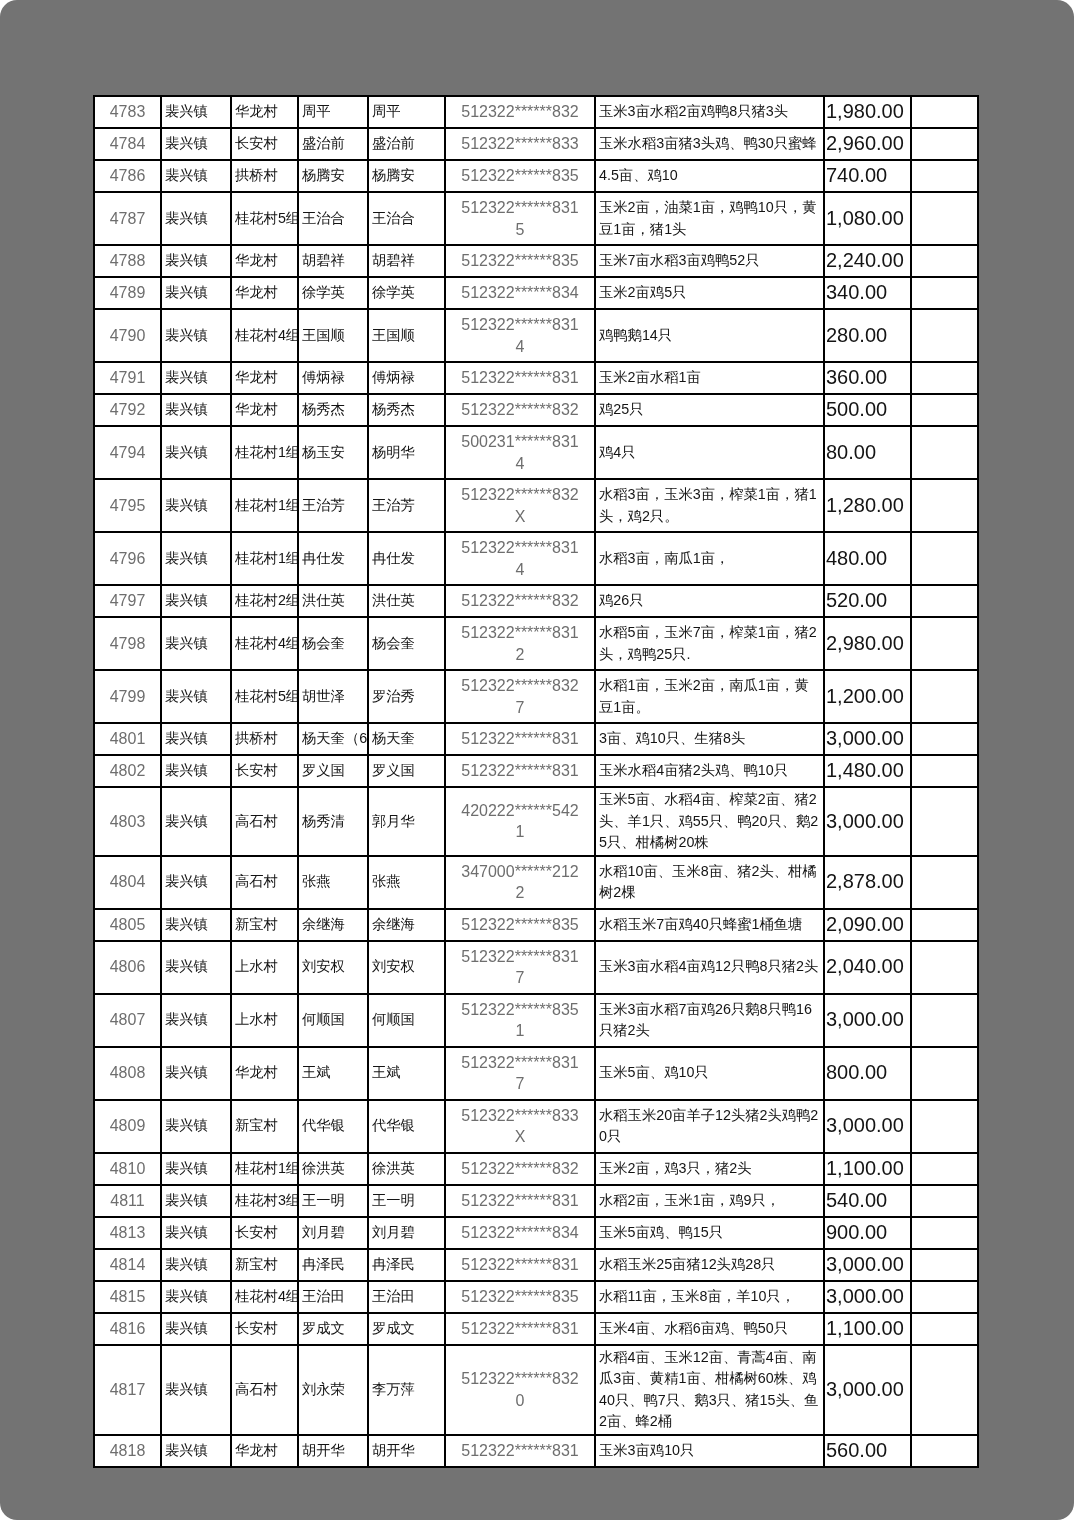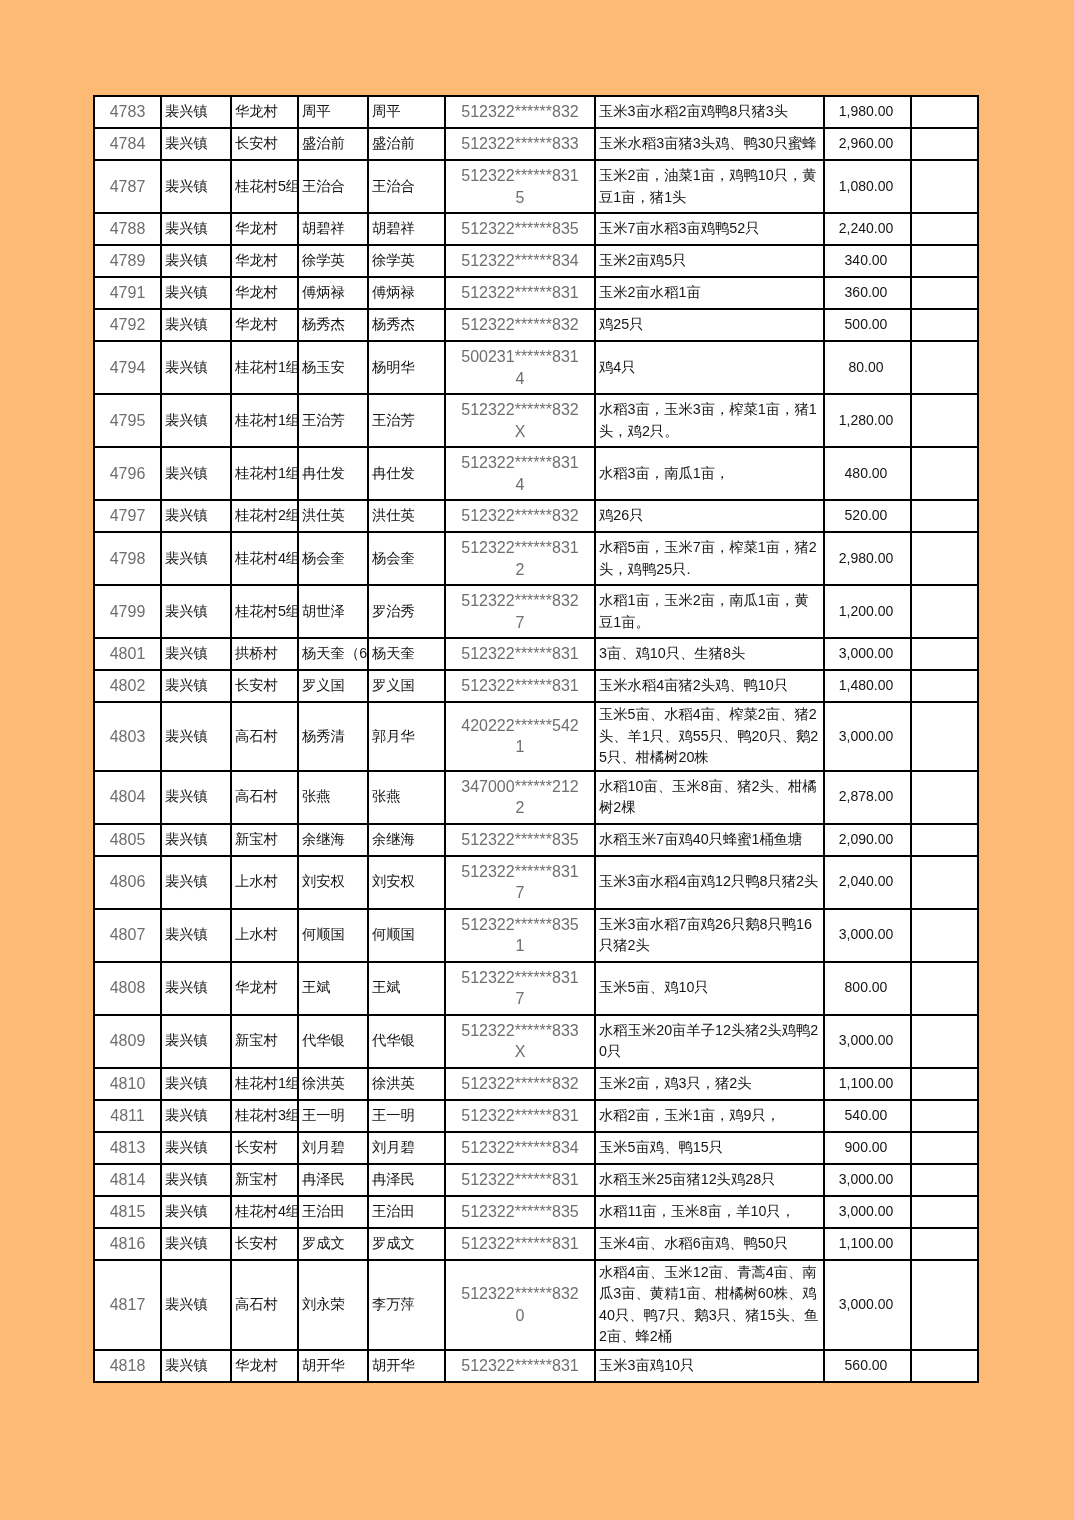--- a/index.html
+++ b/index.html
@@ -5,22 +5,23 @@
   html, body {
     margin: 0;
     padding: 0;
     background: #ffffff;
     font-family: "Liberation Sans", sans-serif;
   }
   #page {
     position: relative;
     width: 1074px;
     height: 1520px;
-    background: #fdba74;
+    background: #737373;
     overflow: hidden;
+    border-radius: 17px;
   }
   table#grid {
     position: absolute;
     left: 93px;
     top: 95px;
     width: 884px;
     border-collapse: collapse;
     table-layout: fixed;
     background: #ffffff;
   }
@@ -55,22 +56,22 @@
   }
   .c-items {
     color: #141414;
     font-size: 14.3px;
     text-align: left;
     word-break: break-all;
     padding: 1px 2px 1px 3px !important;
   }
   .c-amount {
     color: #141414;
-    font-size: 14px;
-    text-align: center;
+    font-size: 20px;
+    text-align: left;
     white-space: nowrap;
     padding: 0 4px 0 1px !important;
     margin-top: 40px;
   }
   .c-blank { background: #ffffff; }
 </style>
 </head>
 <body>
 
 <div id="page">
@@ -103,20 +104,31 @@
           <td class="c-town">裴兴镇</td>
           <td class="c-village">长安村</td>
           <td class="c-name">盛治前</td>
           <td class="c-name">盛治前</td>
           <td class="c-id">512322******833</td>
           <td class="c-items">玉米水稻3亩猪3头鸡、鸭30只蜜蜂</td>
           <td class="c-amount">2,960.00</td>
           <td class="c-blank"></td>
         </tr>
         <tr>
+          <td class="c-no">4786</td>
+          <td class="c-town">裴兴镇</td>
+          <td class="c-village">拱桥村</td>
+          <td class="c-name">杨腾安</td>
+          <td class="c-name">杨腾安</td>
+          <td class="c-id">512322******835</td>
+          <td class="c-items">4.5亩、鸡10</td>
+          <td class="c-amount">740.00</td>
+          <td class="c-blank"></td>
+        </tr>
+        <tr>
           <td class="c-no">4787</td>
           <td class="c-town">裴兴镇</td>
           <td class="c-village">桂花村5组</td>
           <td class="c-name">王治合</td>
           <td class="c-name">王治合</td>
           <td class="c-id">512322******8315</td>
           <td class="c-items">玉米2亩，油菜1亩，鸡鸭10只，黄豆1亩，猪1头</td>
           <td class="c-amount">1,080.00</td>
           <td class="c-blank"></td>
         </tr>
@@ -136,20 +148,31 @@
           <td class="c-town">裴兴镇</td>
           <td class="c-village">华龙村</td>
           <td class="c-name">徐学英</td>
           <td class="c-name">徐学英</td>
           <td class="c-id">512322******834</td>
           <td class="c-items">玉米2亩鸡5只</td>
           <td class="c-amount">340.00</td>
           <td class="c-blank"></td>
         </tr>
         <tr>
+          <td class="c-no">4790</td>
+          <td class="c-town">裴兴镇</td>
+          <td class="c-village">桂花村4组</td>
+          <td class="c-name">王国顺</td>
+          <td class="c-name">王国顺</td>
+          <td class="c-id">512322******8314</td>
+          <td class="c-items">鸡鸭鹅14只</td>
+          <td class="c-amount">280.00</td>
+          <td class="c-blank"></td>
+        </tr>
+        <tr>
           <td class="c-no">4791</td>
           <td class="c-town">裴兴镇</td>
           <td class="c-village">华龙村</td>
           <td class="c-name">傅炳禄</td>
           <td class="c-name">傅炳禄</td>
           <td class="c-id">512322******831</td>
           <td class="c-items">玉米2亩水稻1亩</td>
           <td class="c-amount">360.00</td>
           <td class="c-blank"></td>
         </tr>

